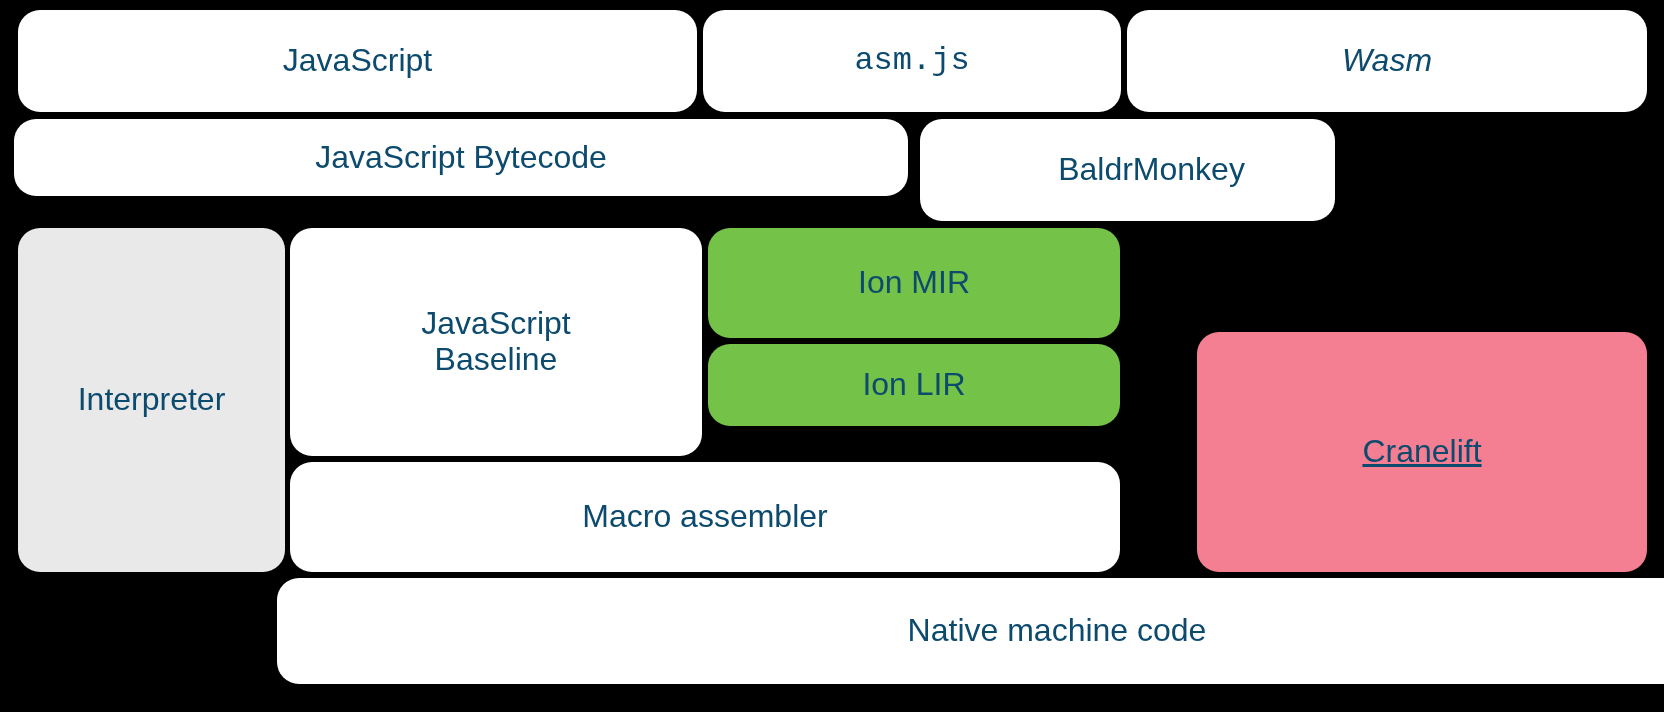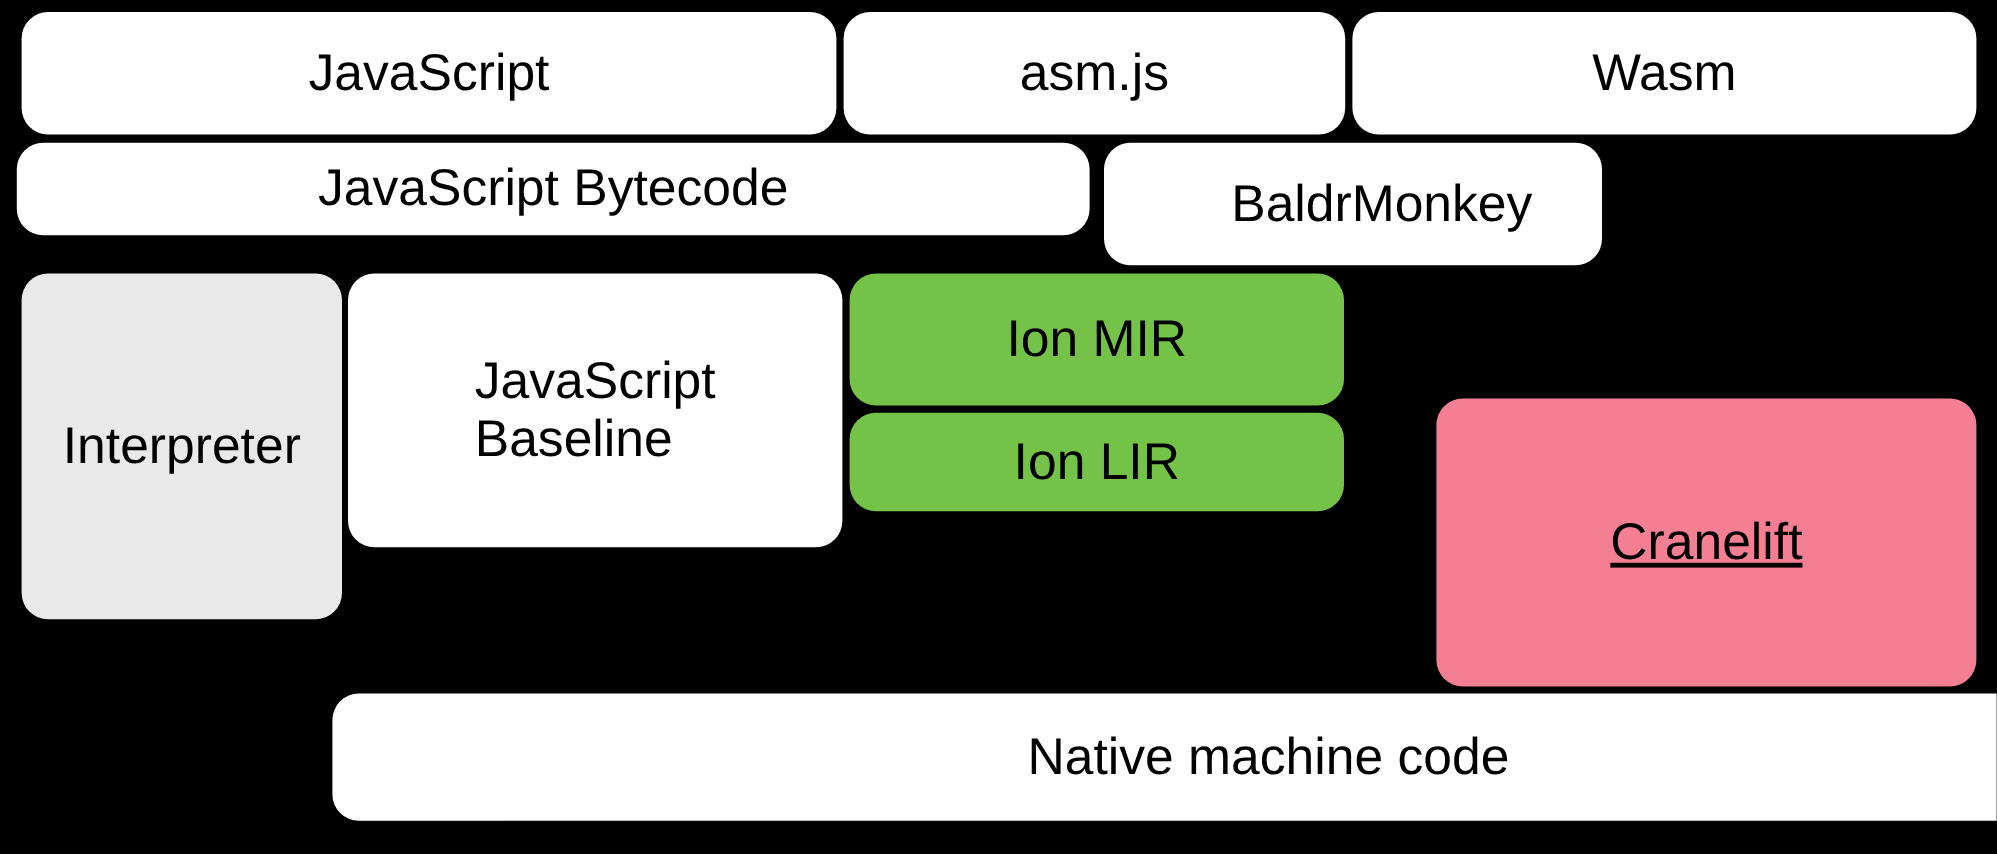--- a/index.html
+++ b/index.html
@@ -14,46 +14,46 @@
     background: #000000;
     overflow: hidden;
     font-family: "Liberation Sans", sans-serif;
   }
   .box {
     position: absolute;
     box-sizing: border-box;
     display: flex;
     align-items: center;
     justify-content: center;
-    text-align: left;
+    text-align: center;
     border-radius: 22px;
-    color: #000000;
-    font-size: 43px;
+    color: #0c4a6e;
+    font-size: 32px;
     line-height: 1.12;
     font-weight: 400;
     letter-spacing: 0px;
     white-space: pre-line;
     user-select: none;
   }
   .fill-white  { background: #ffffff; }
   .fill-gray   { background: #e9e9e9; }
   .fill-green  { background: #74c248; }
   .fill-pink   { background: #f47e92; text-decoration: underline; }
 
   
   #b-javascript      { left: 18px;   top: 10px;  width: 679px;  height: 102px; }
-  #b-asmjs           { left: 703px;  top: 10px;  width: 418px;  height: 102px; }
-  #b-wasm            { left: 1127px; top: 10px;  width: 520px;  height: 102px; }
+  #b-asmjs           { left: 703px;  top: 10px;  width: 418px;  height: 102px; font-family: Liberation Mono, monospace; }
+  #b-wasm            { left: 1127px; top: 10px;  width: 520px;  height: 102px; font-style: italic; }
 
   
   #b-js-bytecode     { left: 14px;   top: 119px; width: 894px;  height: 77px; }
   #b-baldrmonkey     { left: 920px;  top: 119px; width: 415px;  height: 102px; padding-left: 48px; }
 
   
-  #b-interpreter     { left: 18px;   top: 228px; width: 267px;  height: 288px; }
+  #b-interpreter     { left: 18px;   top: 228px; width: 267px;  height: 344px; }
   #b-js-baseline     { left: 290px;  top: 228px; width: 412px;  height: 228px; }
   #b-ion-mir         { left: 708px;  top: 228px; width: 412px;  height: 110px; }
   #b-ion-lir         { left: 708px;  top: 344px; width: 412px;  height: 82px; }
   #b-cranelift       { left: 1197px; top: 332px; width: 450px;  height: 240px; }
   #b-macro-assembler { left: 290px;  top: 462px; width: 830px;  height: 110px; }
 
   
   #b-native-code     { left: 277px;  top: 578px; width: 1560px; height: 106px; }
 </style>
 </head>
@@ -75,16 +75,17 @@
 
   <div class="box fill-white" id="b-js-baseline">JavaScript
 Baseline</div>
 
   <div class="box fill-green" id="b-ion-mir">Ion MIR</div>
 
   <div class="box fill-green" id="b-ion-lir">Ion LIR</div>
 
   <div class="box fill-pink" id="b-cranelift">Cranelift</div>
 
+  <div class="box fill-white" id="b-macro-assembler">Macro assembler</div>
 
   <div class="box fill-white" id="b-native-code">Native machine code</div>
 
 </div>
 
 </body></html>

